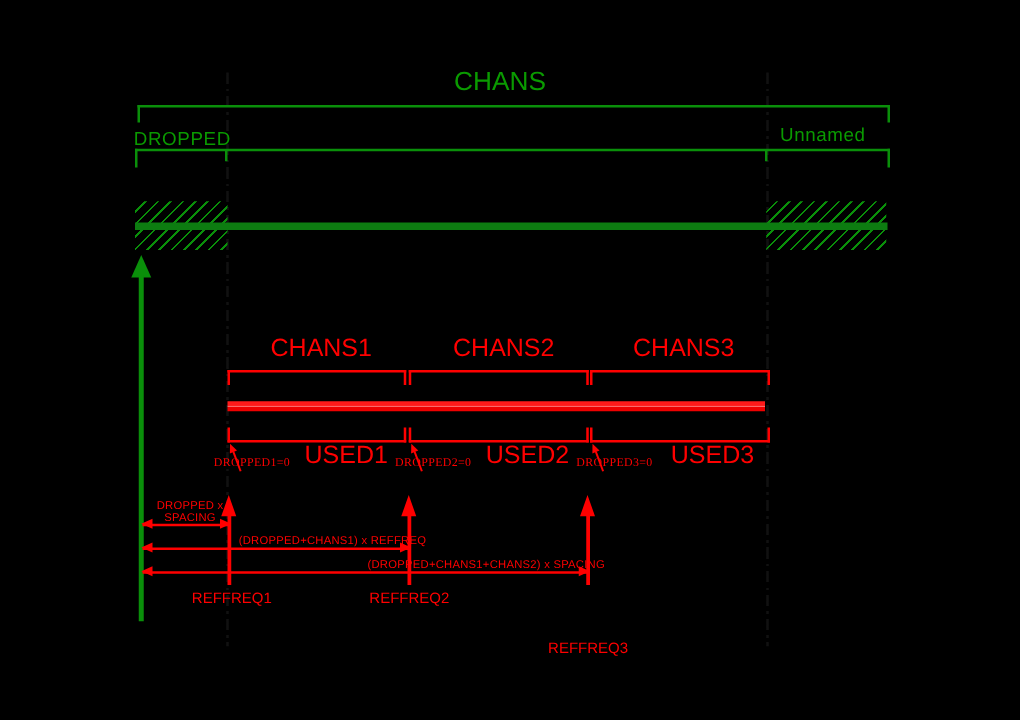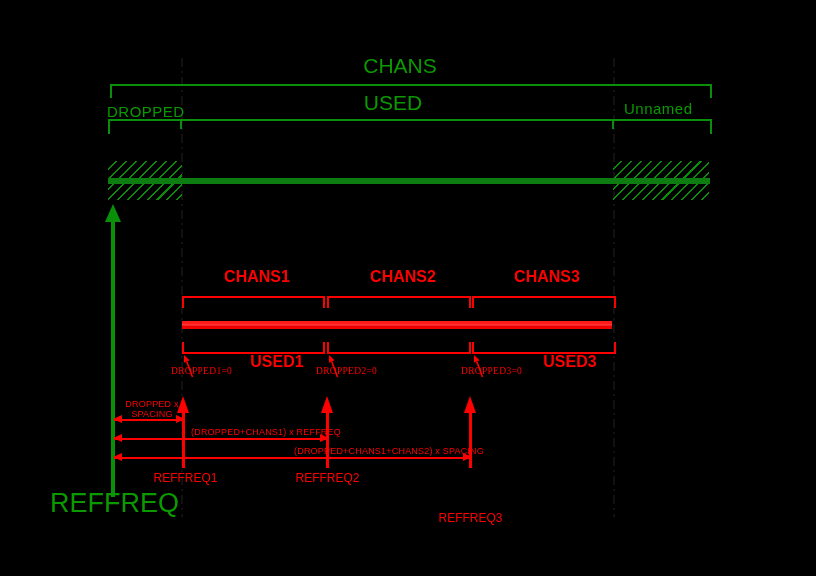--- a/index.html
+++ b/index.html
@@ -50,69 +50,68 @@
   
   .harrow{height:9px;}
   .harrow .line{position:absolute;left:1px;right:1px;top:3.5px;height:2px;background:var(--red);}
   .harrow .head-l{position:absolute;left:0;top:0;width:0;height:0;
     border-top:4.5px solid transparent;border-bottom:4.5px solid transparent;border-right:9px solid var(--red);}
   .harrow .head-r{position:absolute;right:0;top:0;width:0;height:0;
     border-top:4.5px solid transparent;border-bottom:4.5px solid transparent;border-left:9px solid var(--red);}
   
   .t-big{font-size:21px;}
   .t-huge{font-size:27px;}
-  .t-mid{font-size:16px;font-weight:bold;}
+  .t-mid{font-size:20px;}
   .t-reff{font-size:12px;}
   .t-sm{font-size:15px;letter-spacing:.5px;}
   .t-tiny{font-size:9.5px;letter-spacing:.3px;font-family:Liberation Serif, serif;}
   .t-meas{font-size:9px;letter-spacing:.2px;line-height:10px;}
 </style>
 </head>
 <body>
 
 <div id="canvas">
 
   <div class="abs vdash" style="left:181px;top:58px;height:459px;"></div>
   <div class="abs vdash" style="left:613px;top:58px;height:459px;"></div>
 
   <div class="abs gtxt t-big center" style="left:340px;top:54px;width:120px;">CHANS</div>
   <div class="abs brk-down-g" style="left:110px;top:84px;width:598px;height:12px;"></div>
 
-  <div class="abs gtxt t-big center" style="left:333px;top:91px;width:120px;">USED</div>
   <div class="abs gtxt t-sm" style="left:107px;top:103px;">DROPPED</div>
   <div class="abs gtxt t-sm" style="left:624px;top:100px;">Unnamed</div>
   <div class="abs brk-down-g" style="left:108px;top:119px;width:600px;height:13px;"></div>
   <div class="abs gtick" style="left:180px;top:120px;height:9px;"></div>
   <div class="abs gtick" style="left:612px;top:120px;height:9px;"></div>
 
   <div class="abs hatch" style="left:108px;top:161px;width:74px;height:39px;"></div>
   <div class="abs hatch" style="left:613px;top:161px;width:96px;height:39px;"></div>
   <div class="abs gband" style="left:108px;top:178px;width:602px;height:6px;"></div>
 
   <div class="abs garrow" style="left:105px;top:204px;height:293px;">
     <div class="head"></div>
     <div class="shaft"></div>
   </div>
-  <div class="abs gtxt t-huge" style="left:50px;top:488px;">REFFREQ</div>
 
   <div class="abs rtxt t-mid center" style="left:192px;top:268px;width:130px;">CHANS1</div>
   <div class="abs rtxt t-mid center" style="left:338px;top:268px;width:130px;">CHANS2</div>
   <div class="abs rtxt t-mid center" style="left:482px;top:268px;width:130px;">CHANS3</div>
 
   <div class="abs brk-down-r" style="left:182px;top:296px;width:139px;height:10px;"></div>
   <div class="abs brk-down-r" style="left:327px;top:296px;width:140px;height:10px;"></div>
   <div class="abs brk-down-r" style="left:472px;top:296px;width:140px;height:10px;"></div>
 
   <div class="abs rband" style="left:182px;top:321px;width:430px;height:8px;"></div>
 
   <div class="abs brk-up-r" style="left:182px;top:342px;width:139px;height:10px;"></div>
   <div class="abs brk-up-r" style="left:327px;top:342px;width:140px;height:10px;"></div>
   <div class="abs brk-up-r" style="left:472px;top:342px;width:140px;height:10px;"></div>
 
   <div class="abs rtxt t-mid center" style="left:227px;top:353px;width:100px;">USED1</div>
+  <div class="abs rtxt t-mid center" style="left:372px;top:353px;width:100px;">USED2</div>
   <div class="abs rtxt t-mid center" style="left:520px;top:353px;width:100px;">USED3</div>
 
   <div class="abs rtxt t-tiny" style="left:171px;top:366px;">DROPPED1=0</div>
   <div class="abs rtxt t-tiny" style="left:316px;top:366px;">DROPPED2=0</div>
   <div class="abs rtxt t-tiny" style="left:461px;top:366px;">DROPPED3=0</div>
 
   <svg class="abs" style="left:181px;top:352px;" width="14" height="26" viewBox="0 0 14 26">
     <line x1="5.7" y1="9.5" x2="11.5" y2="25" stroke="#ff0000" stroke-width="1.6"></line>
     <polygon points="3,3 8.6,8.3 2.9,10.7" fill="#ff0000"></polygon>
   </svg>

